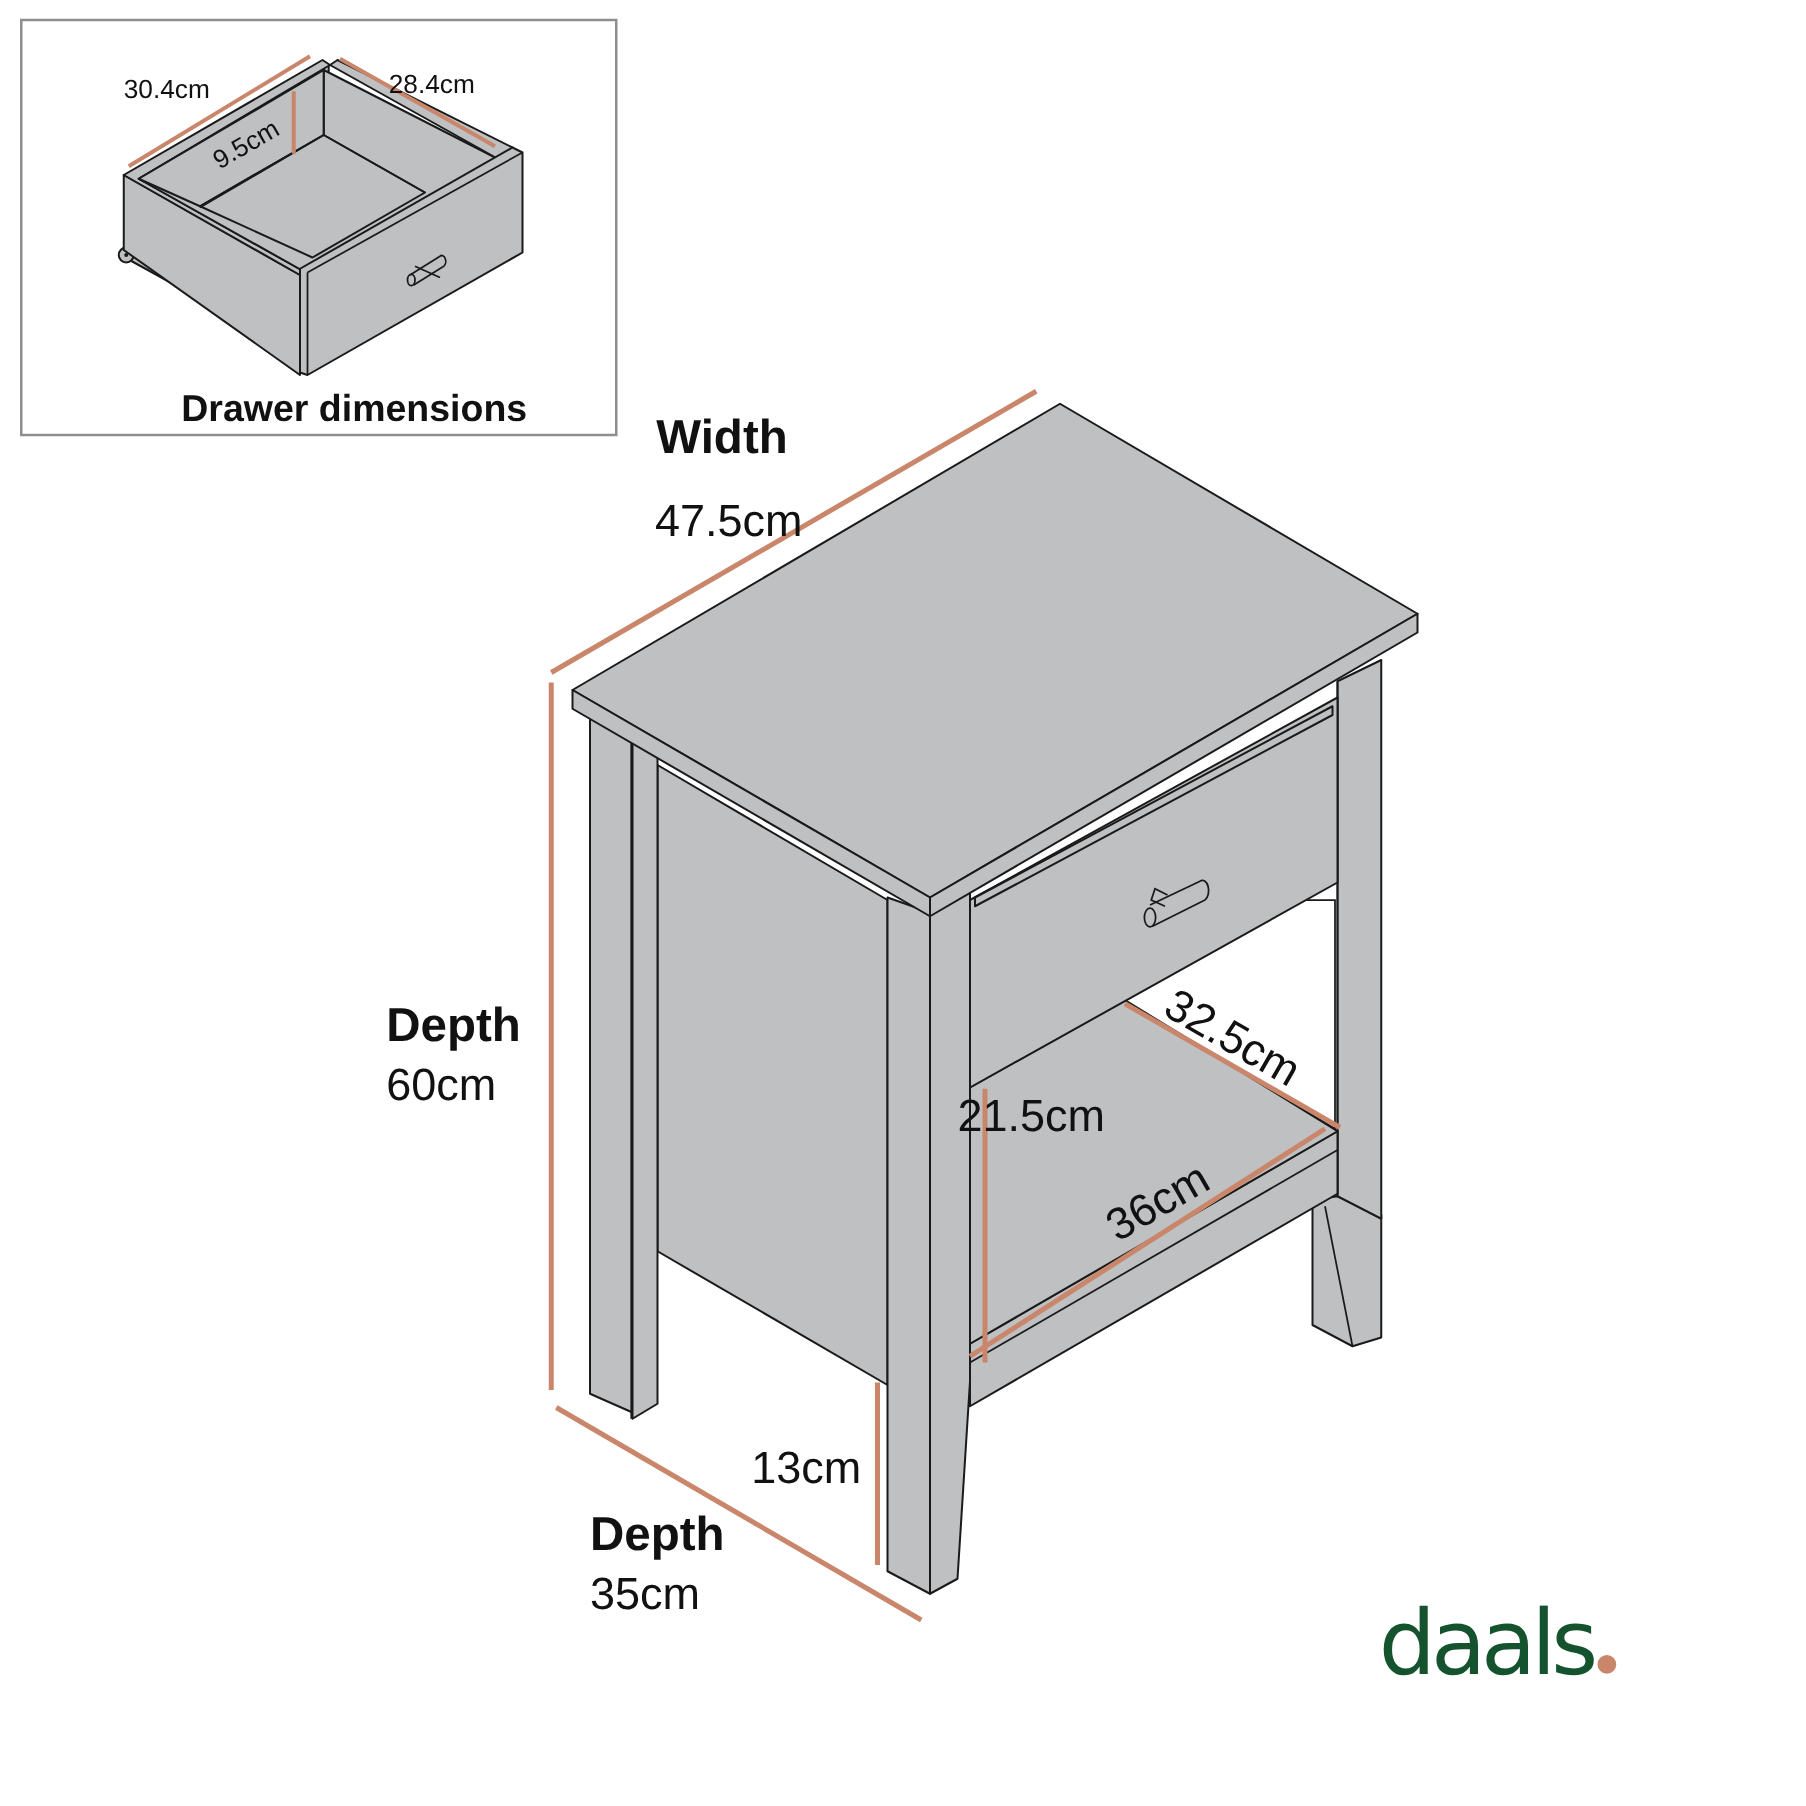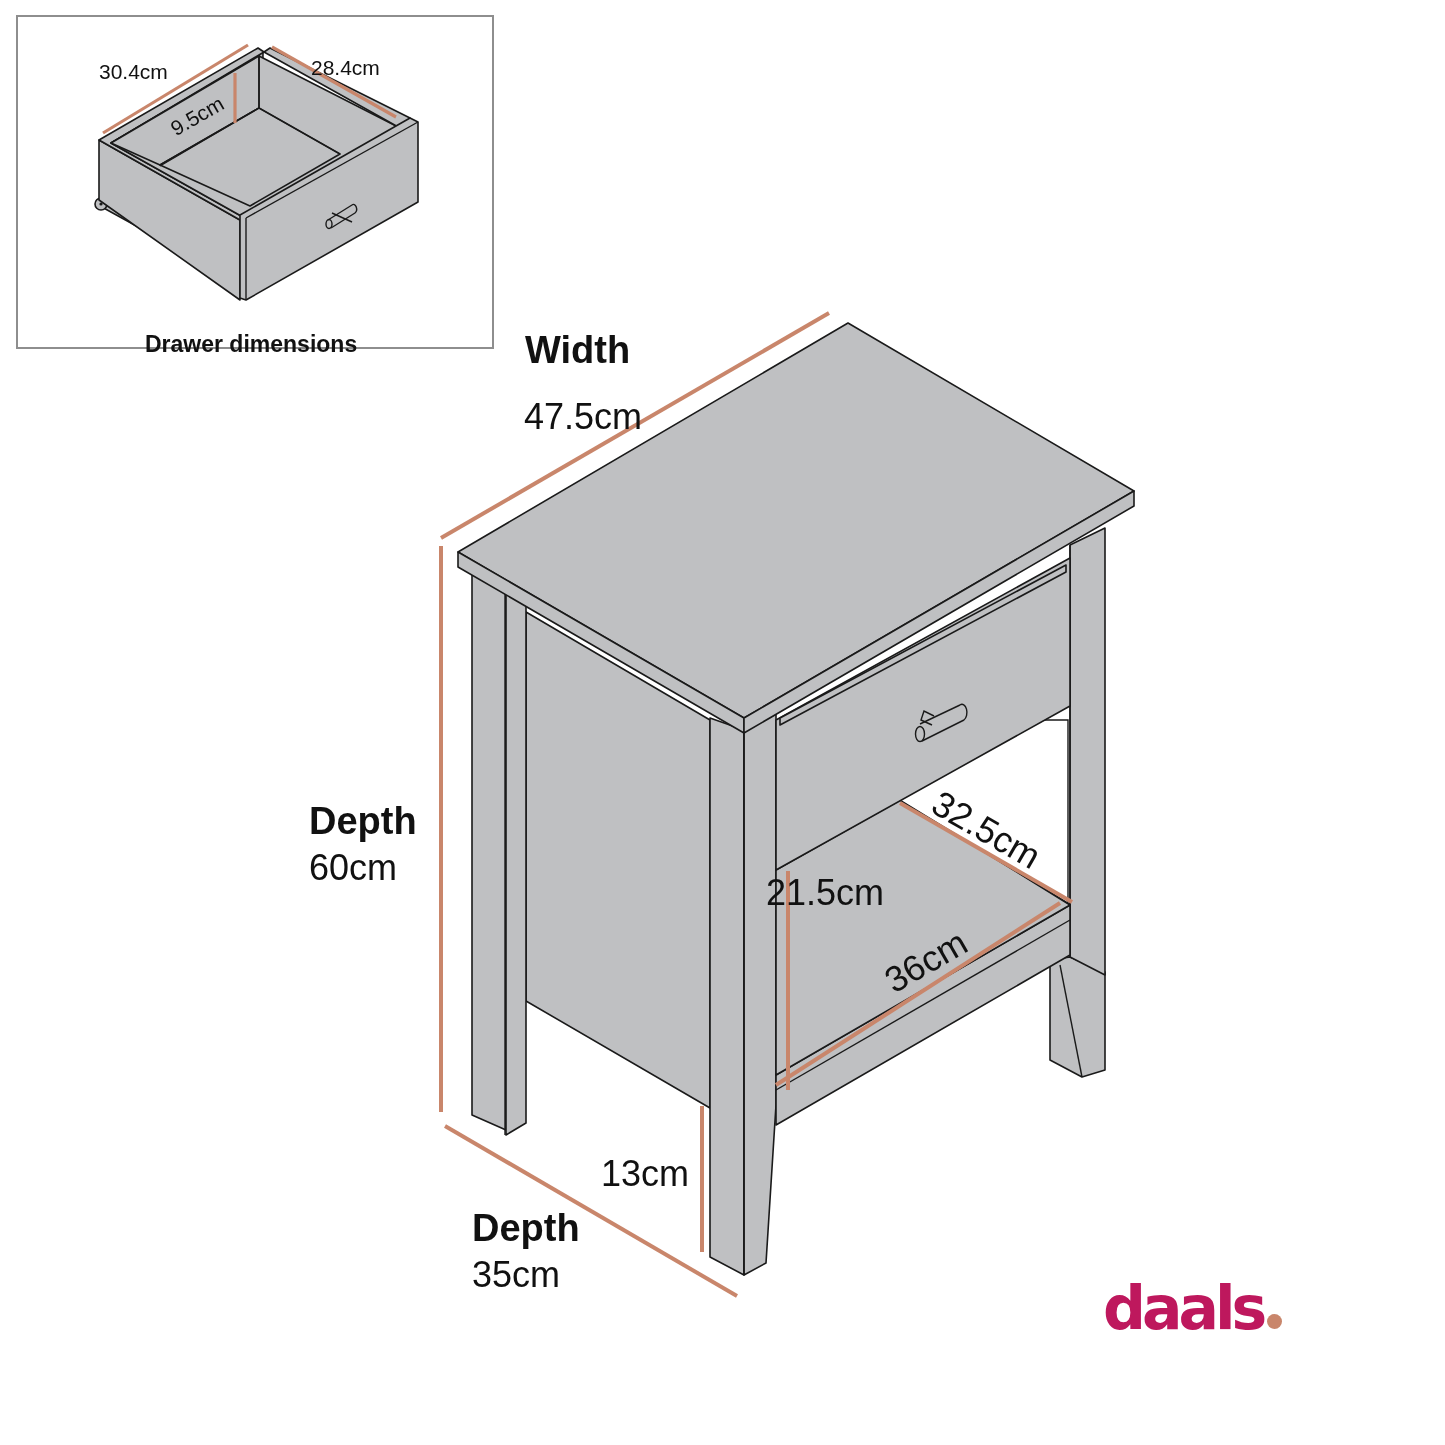--- a/index.html
+++ b/index.html
@@ -7,26 +7,26 @@
          font-family:"Liberation Sans", "DejaVu Sans", sans-serif; color:#111; }
   #canvas { position:absolute; left:0; top:0; width:1445px; height:1445px; }
   .f { fill:#bfc0c2; stroke:#1a1a1a; stroke-width:1.6; stroke-linejoin:round; }
   .l { fill:none; stroke:#1a1a1a; stroke-width:1.4; }
   .dim { stroke:#c9866b; stroke-width:4; fill:none; stroke-linecap:butt; }
   .dim-s { stroke:#c9866b; stroke-width:3.2; fill:none; }
   .lbl { position:absolute; white-space:nowrap; line-height:1; color:#111; }
   .title { font-weight:bold; font-size:38px; }
   .val { font-size:36px; }
   .small { font-size:21px; }
-  .inset-cap { font-weight:bold; font-size:23px;margin-top:20px; }
+  .inset-cap { font-weight:bold; font-size:30px; }
   .rot { transform-origin:left top; }
   #inset-frame { position:absolute; left:16px; top:15px; width:478px; height:334px;
                  border:2px solid #8e8e8e; box-sizing:border-box; }
   #logo { position:absolute; left:1103px; top:1278px; font-family:"DejaVu Sans", sans-serif;
-          font-weight:bold; font-size:60px; letter-spacing:-4px; color:#be185d; line-height:1; }
+          font-weight:normal; font-size:72px; letter-spacing:-4px; color:#14532d; line-height:1; }
   #logo-dot { display:inline-block; width:15px; height:15px; border-radius:50%;
               margin-left:4px; vertical-align:baseline; }
 </style>
 </head>
 <body>
 
 <svg id="canvas" viewBox="0 0 1445 1445" xmlns="http://www.w3.org/2000/svg">
 
   <g>
 

